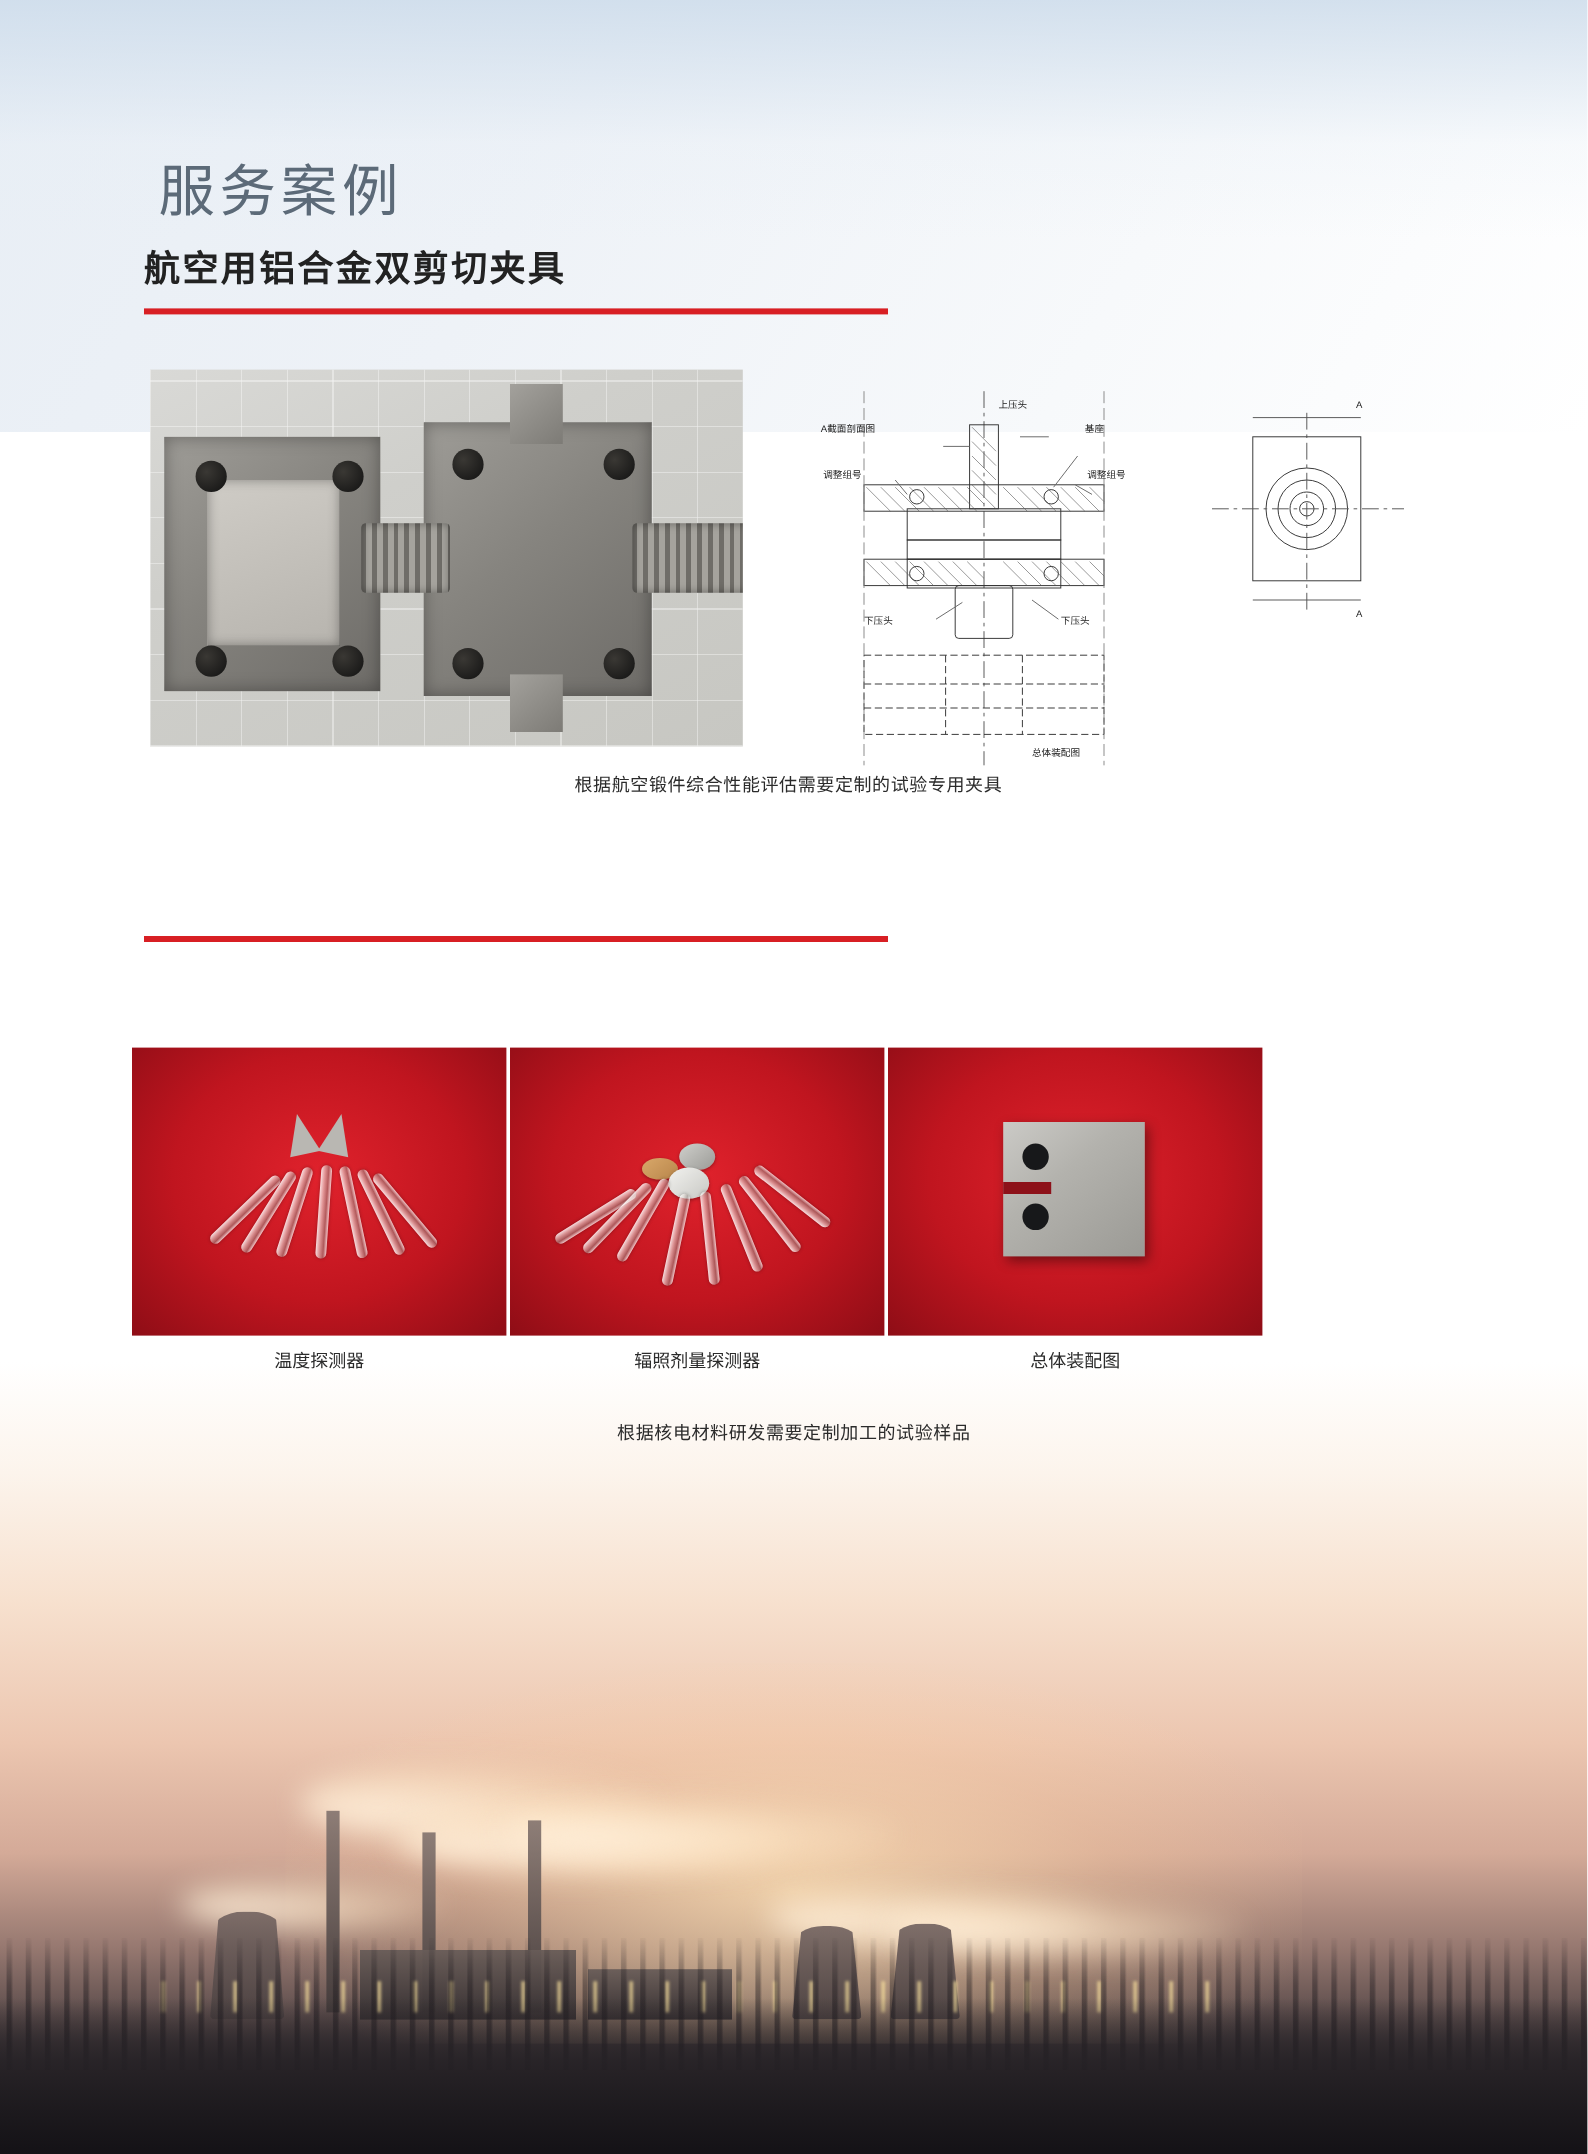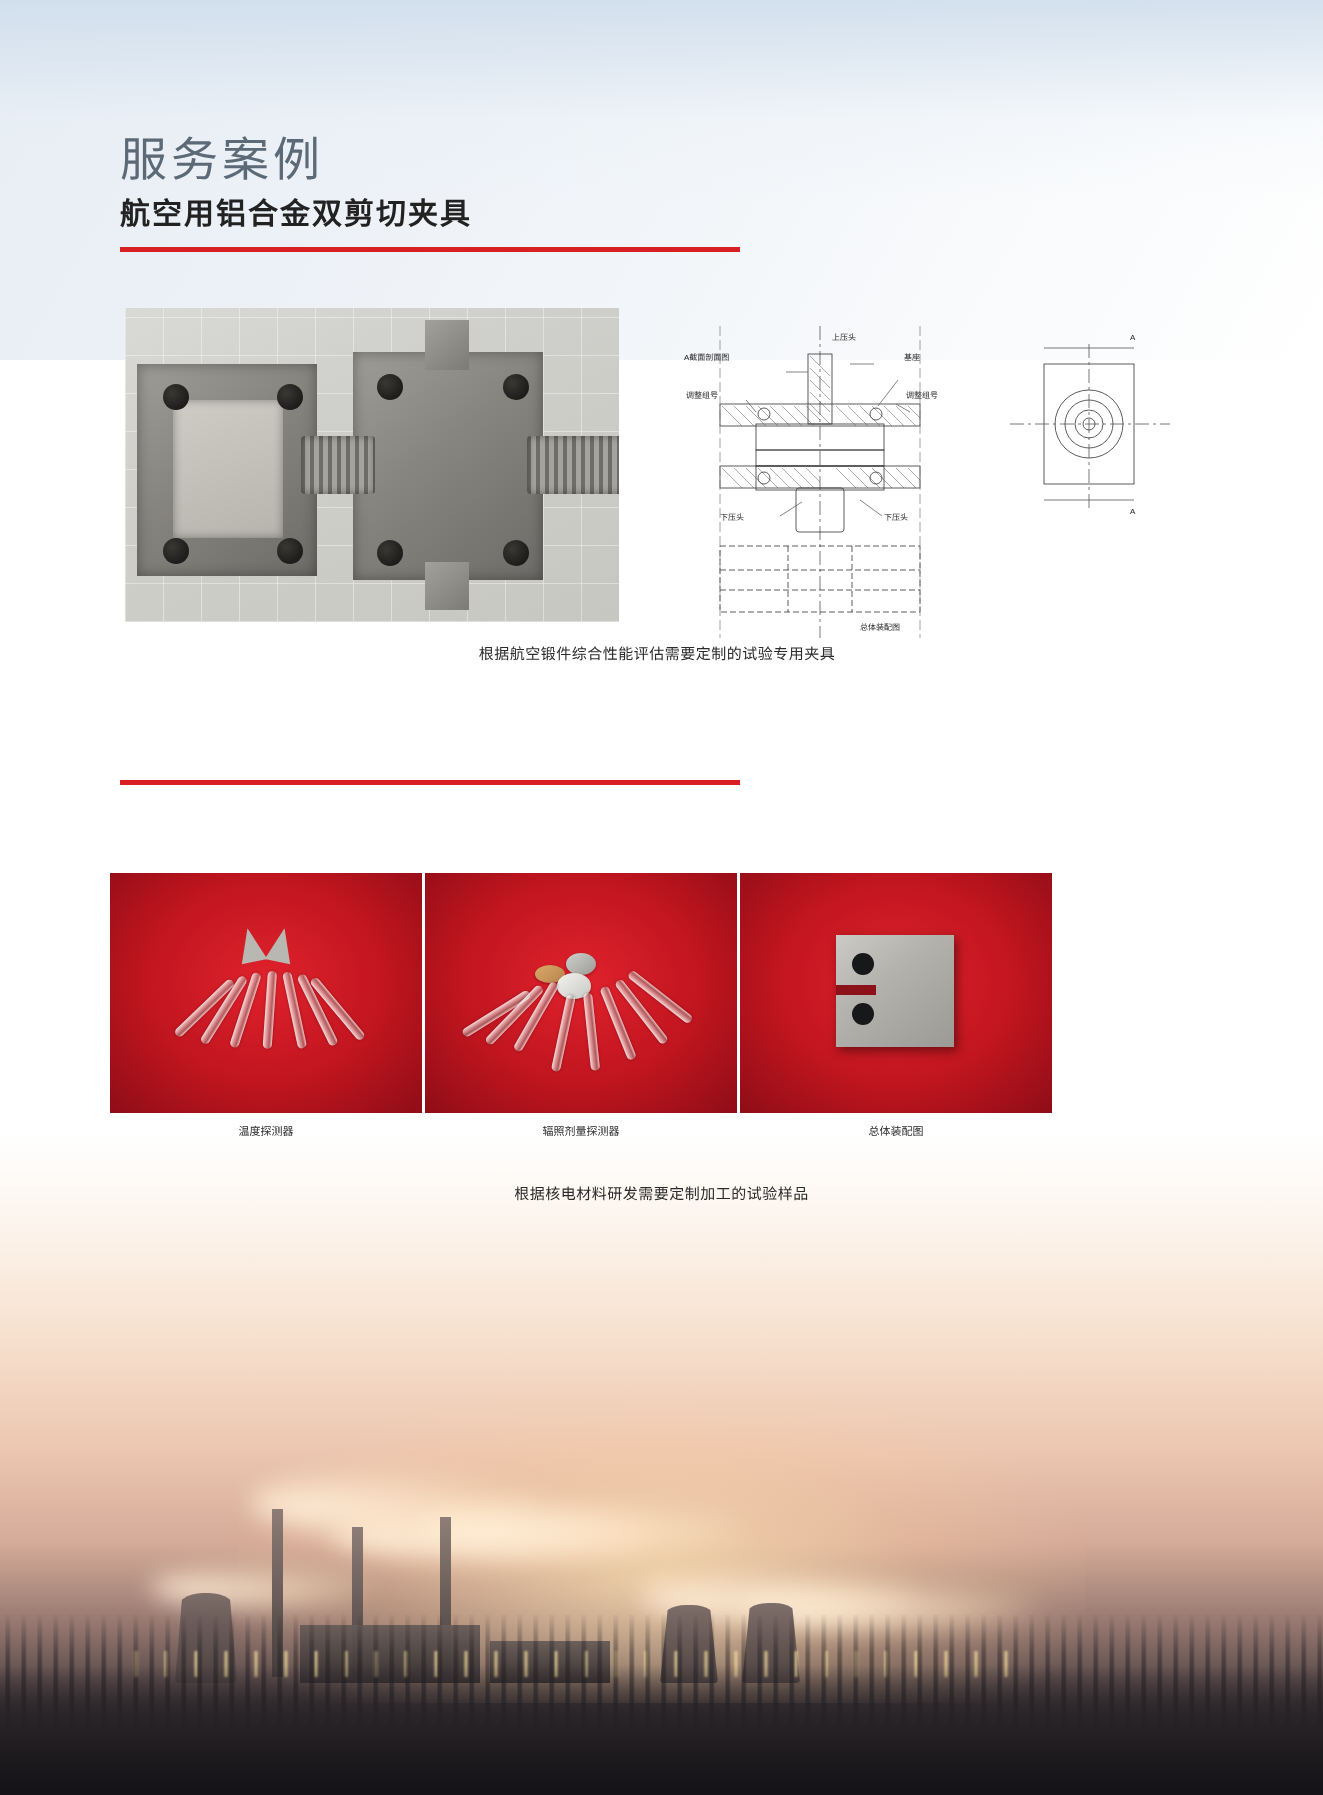--- a/index.html
+++ b/index.html
@@ -131,41 +131,41 @@
     opacity: .85;
   }
 
   
   .content {
     position: relative;
     z-index: 2;
   }
   .page-title {
     position: absolute;
-    left: 120px; top: 121px;
+    left: 132px; top: 121px;
     font-size: 47px;
     letter-spacing: 4px;
     color: #5c6a78;
     font-weight: 400;
   }
   .section-heading {
     font-size: 30px;
     letter-spacing: 2px;
     color: #222;
     font-weight: 600;
   }
   .rule {
     width: 620px;
     height: 5px;
     background: #d81f24;
     margin-top: 14px;
   }
   .sec1-head {
     position: absolute;
-    left: 120px; top: 189px;
+    left: 120px; top: 199px;
   }
   .sec2-head {
     position: absolute;
     left: 120px; top: 766px;
   }
 
   
   .photo1 {
     position: absolute;
     left: 125px; top: 308px;
@@ -285,21 +285,21 @@
   }
   .spec-notch {
     position: absolute;
     left: 0px; top: 50px;
     width: 40px; height: 10px;
     background: #8d1119;
   }
   .redcap {
     position: absolute;
     top: 1122px;
-    font-size: 11px;
+    font-size: 15px;
     color: #2b2b2b;
     text-align: center;
     width: 312px;
   }
   .rc1 { left: 110px; }
   .rc2 { left: 425px; }
   .rc3 { left: 740px; }
   .cap-redrow {
     left: 0; top: 1182px; width: 1323px;
   }

